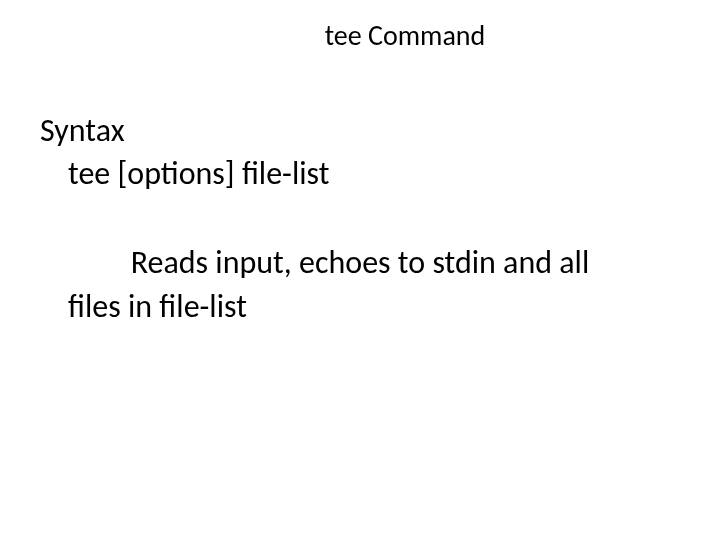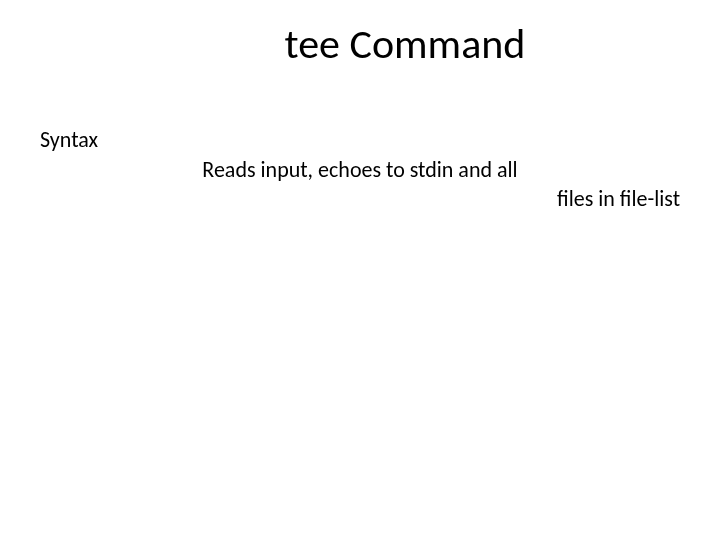--- a/index.html
+++ b/index.html
@@ -14,50 +14,50 @@
       font-family: Calibri, "Segoe UI", sans-serif;
       color: #000000;
       overflow: hidden;
     }
     .slide {
       width: 100%;
       height: 100%;
       padding: 18px 40px 40px 40px;
     }
     .title {
-      font-size: 42px;
+      font-size: 28px;
       font-weight: 400;
       text-align: center;
       margin-bottom: 56px;
       margin-left: 130px;
       margin-right: 40px;
     }
     .content {
-      font-size: 22px;
+      font-size: 32px;
       line-height: 1.35;
     }
     .syntax-heading {
       margin-bottom: 0;
     }
     .syntax-line {
       padding-left: 28px;
       margin-bottom: 46px;
     }
     .description {
       padding-left: 0;
       text-align: center;
     }
     .description-cont {
       padding-left: 28px;
-      text-align: right;
     }
   </style>
 </head>
 <body>
 
 <div class="slide">
   <h1 class="title">tee Command</h1>
   <div class="content">
     <div class="syntax-heading">Syntax</div>
+    <div class="syntax-line">tee [options] file-list</div>
     <div class="description">Reads input, echoes to stdin and all</div>
     <div class="description-cont">files in file-list</div>
   </div>
 </div>
 
 </body></html>

